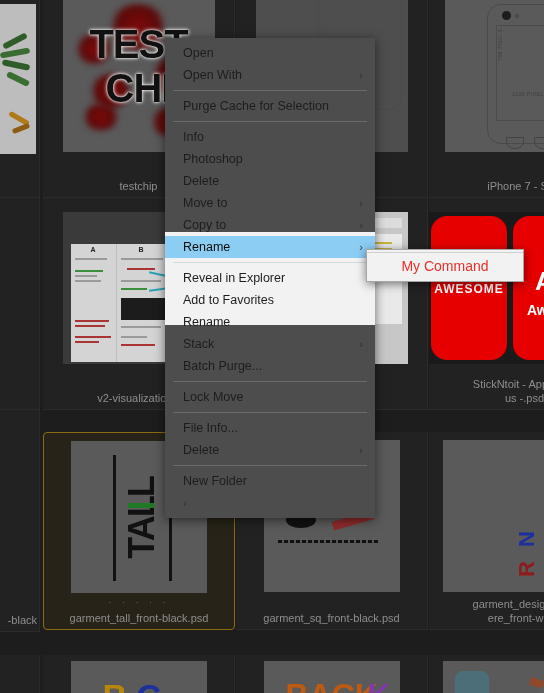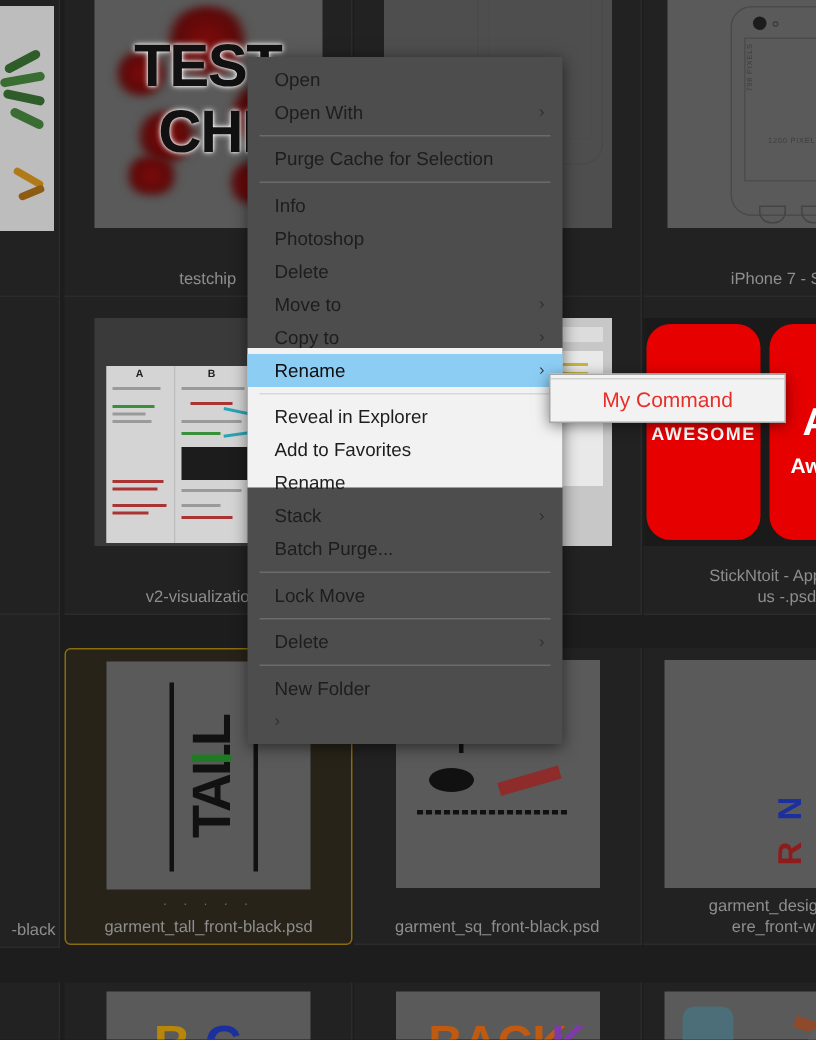--- a/index.html
+++ b/index.html
@@ -452,20 +452,23 @@
       <span class="lbl">Batch Purge...</span>
     </div>
     <div class="sep"></div>
 
     <div class="mi">
       <span class="lbl">Lock Move</span>
     </div>
     <div class="sep"></div>
 
     <div class="mi">
+      <span class="lbl">File Info...</span>
+    </div>
+    <div class="mi">
       <span class="lbl">Delete</span>
       <span class="arrow">›</span>
     </div>
     <div class="sep"></div>
 
     <div class="mi">
       <span class="lbl">New Folder</span>
     </div>
     <div class="mi">
       <span class="arrow">›</span>

